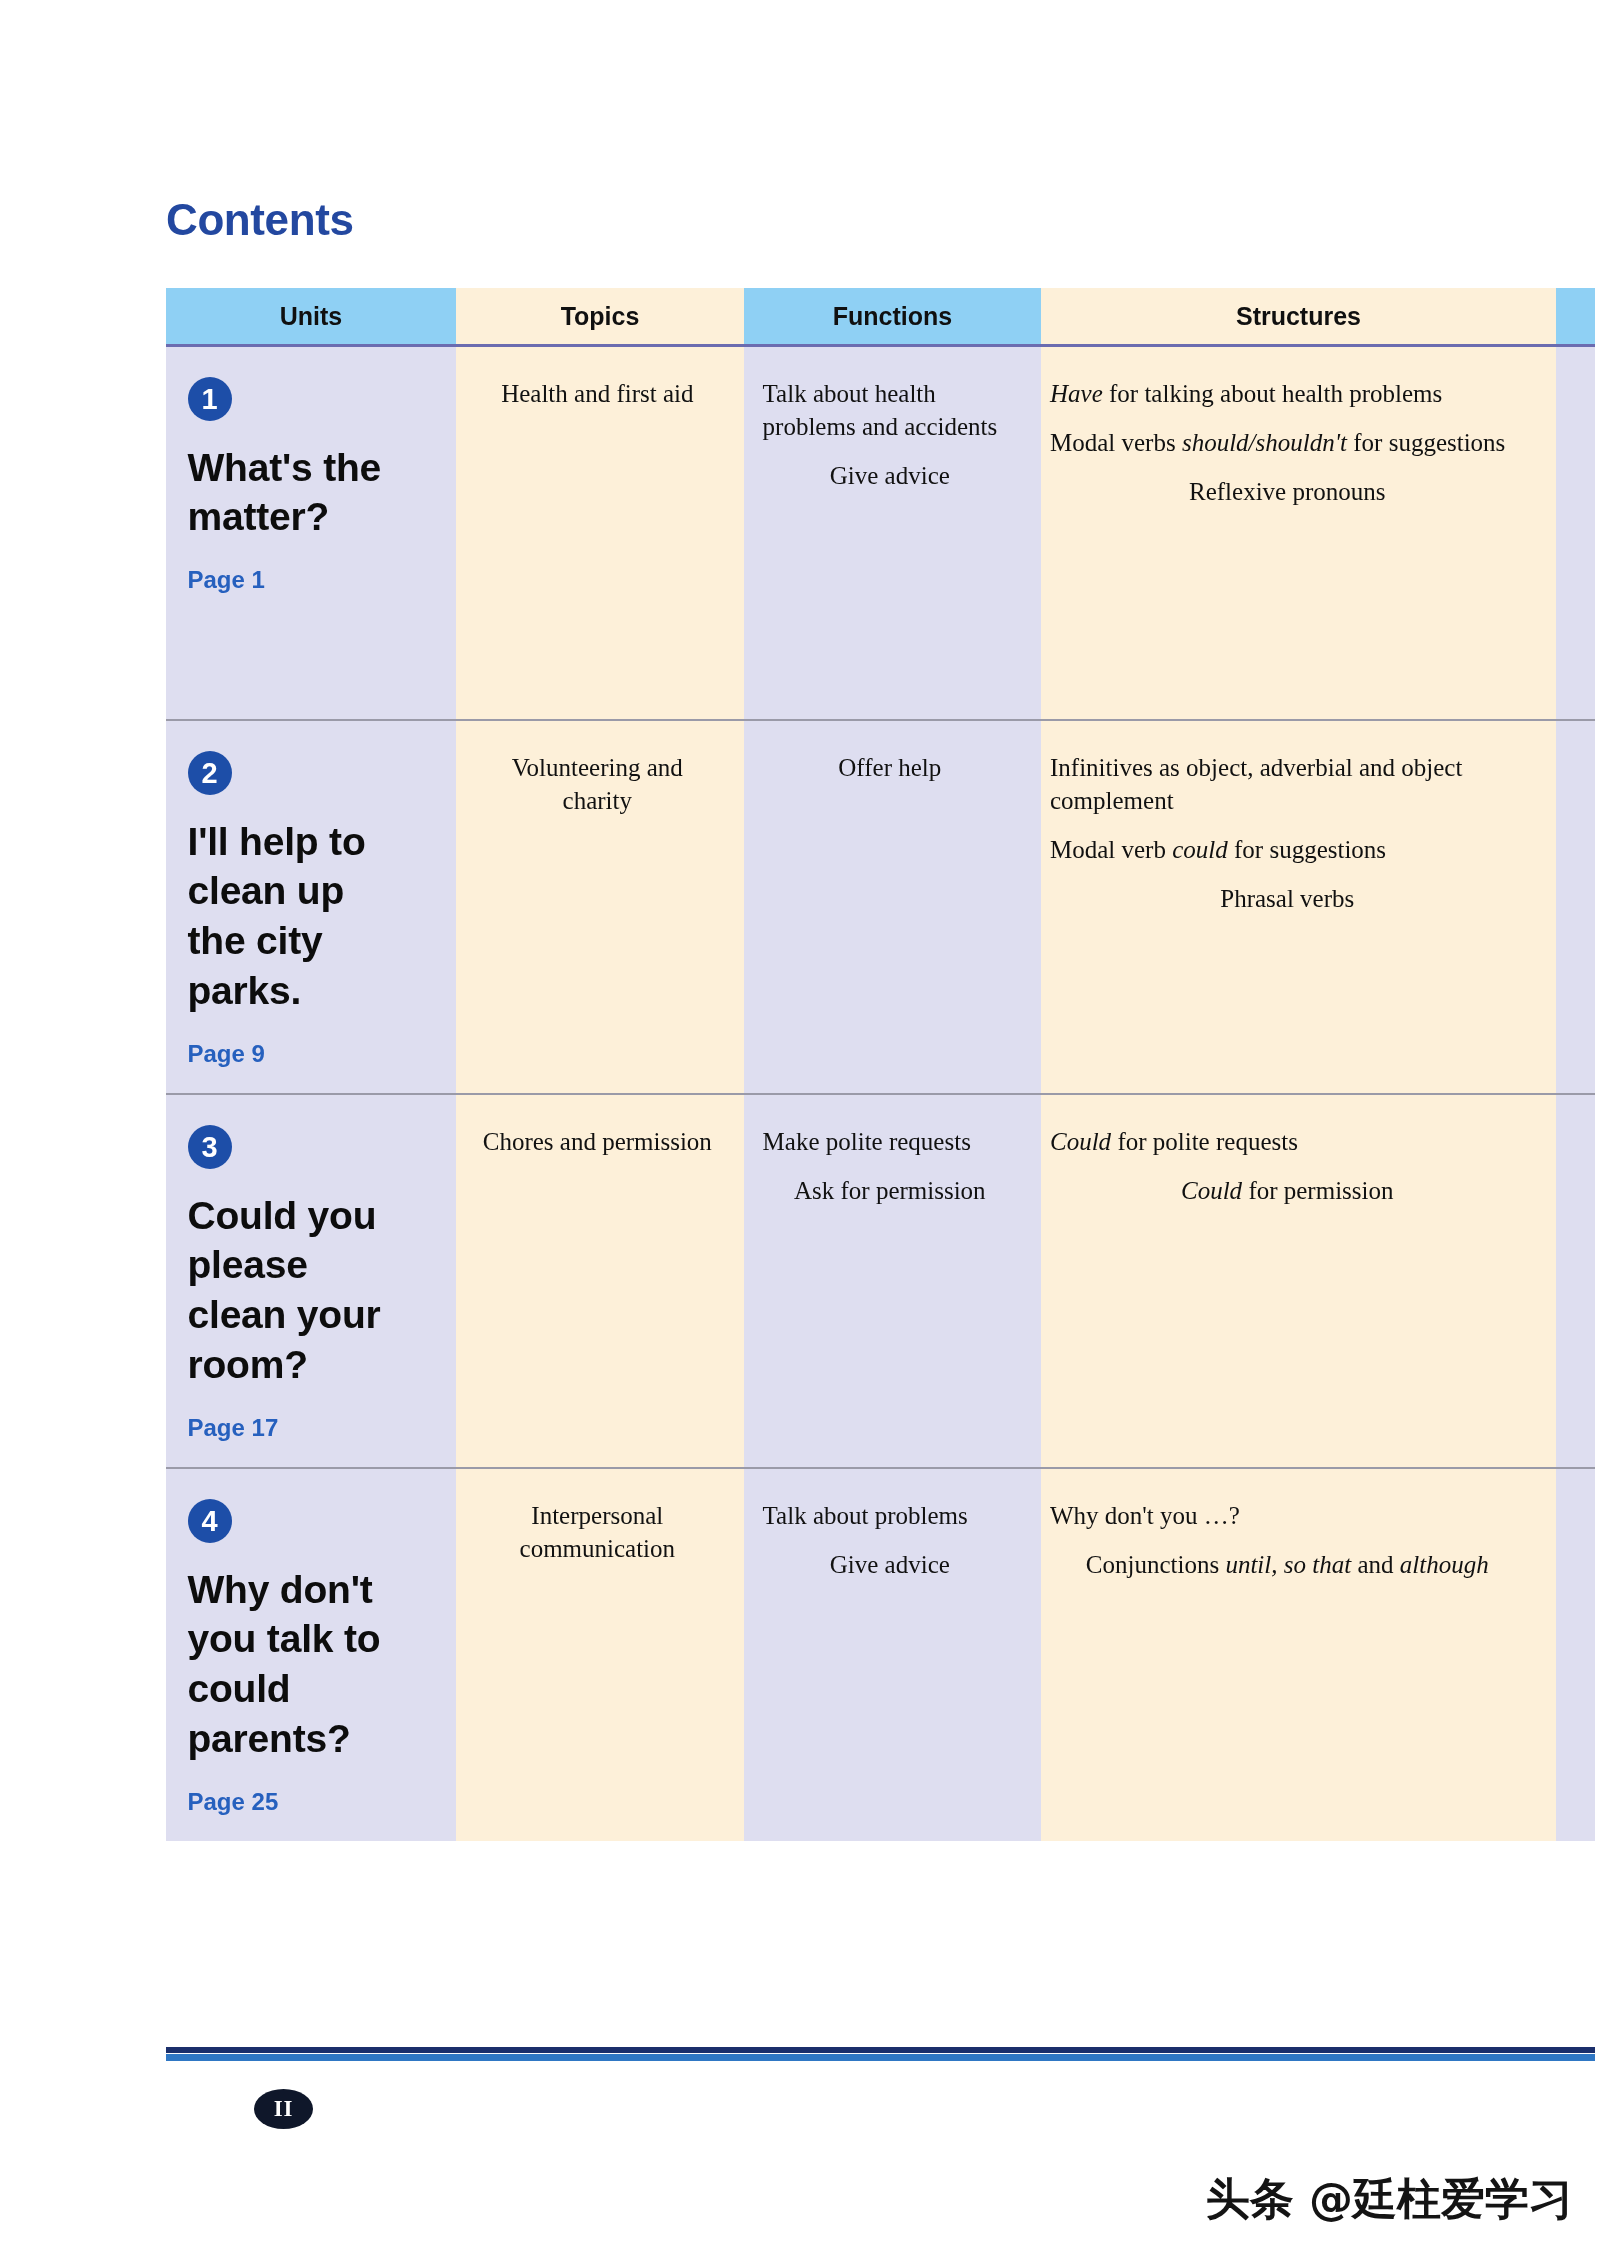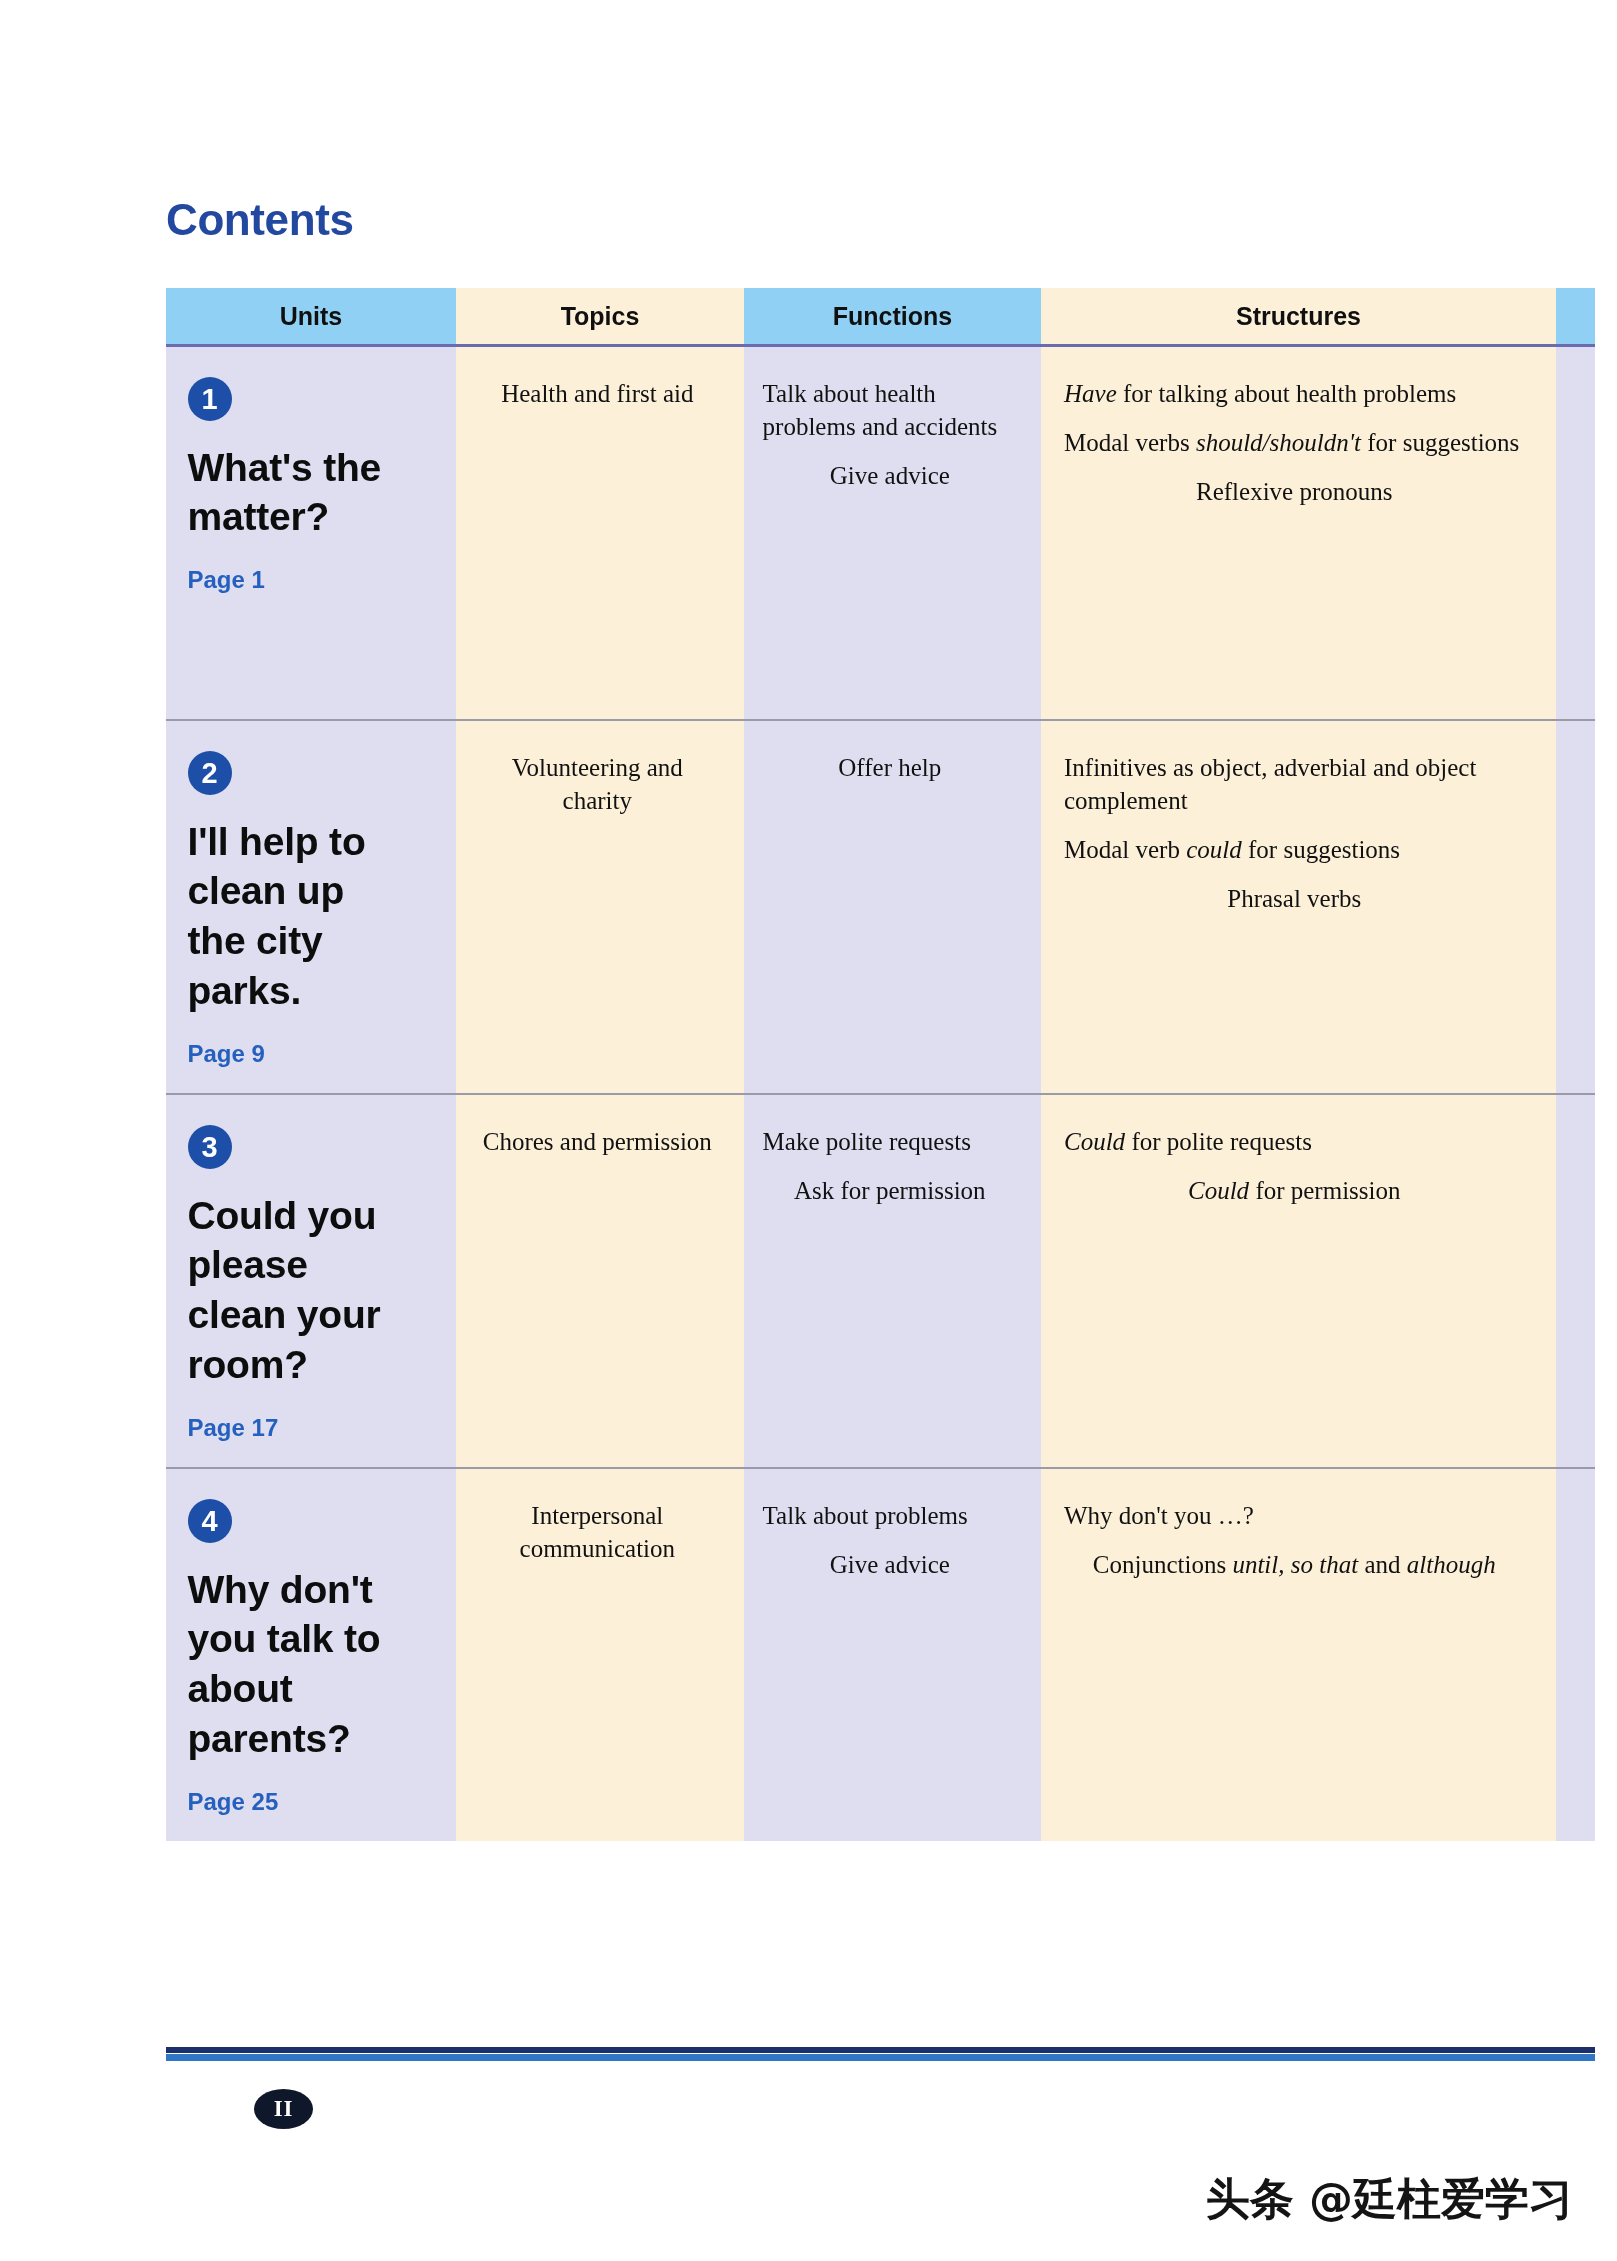--- a/index.html
+++ b/index.html
@@ -114,21 +114,21 @@
     font-size: 24px;
     font-weight: bold;
     color: #2660be;
   }
 
   
   .cell-inner {
     padding: 30px 24px 0 18.6px;
     box-sizing: border-box;
   }
-  .cell-inner.structures { padding-left: 23px; padding-right: 31.5px; }
+  .cell-inner.structures { padding-left: 9px; padding-right: 31.5px; }
 
   .body-line {
     font-family: "Liberation Serif", serif;
     font-size: 25px;
     color: #111111;
     line-height: 1.33;
     margin-bottom: 15.7px;
   }
   .body-line:last-child { margin-bottom: 0; text-align: center; }
   .body-line i { font-style: italic; }
@@ -310,21 +310,21 @@
               <div class="body-line"><i>Could</i><span> for polite requests</span></div>
               <div class="body-line"><i>Could</i><span> for permission</span></div>
             </div>
           </td>
           <td class="col-edge"></td>
         </tr>
         <tr>
           <td class="col-lav">
             <div class="unit-inner">
               <div class="unit-badge">4</div>
-              <div class="unit-title">Why don't you talk to about parents?</div>
+              <div class="unit-title">Why don't you talk to could parents?</div>
               <div class="unit-page">Page 25</div>
             </div>
           </td>
           <td class="col-cream">
             <div class="cell-inner">
               <div class="body-line">Interpersonal communication</div>
             </div>
           </td>
           <td class="col-lav">
             <div class="cell-inner">

